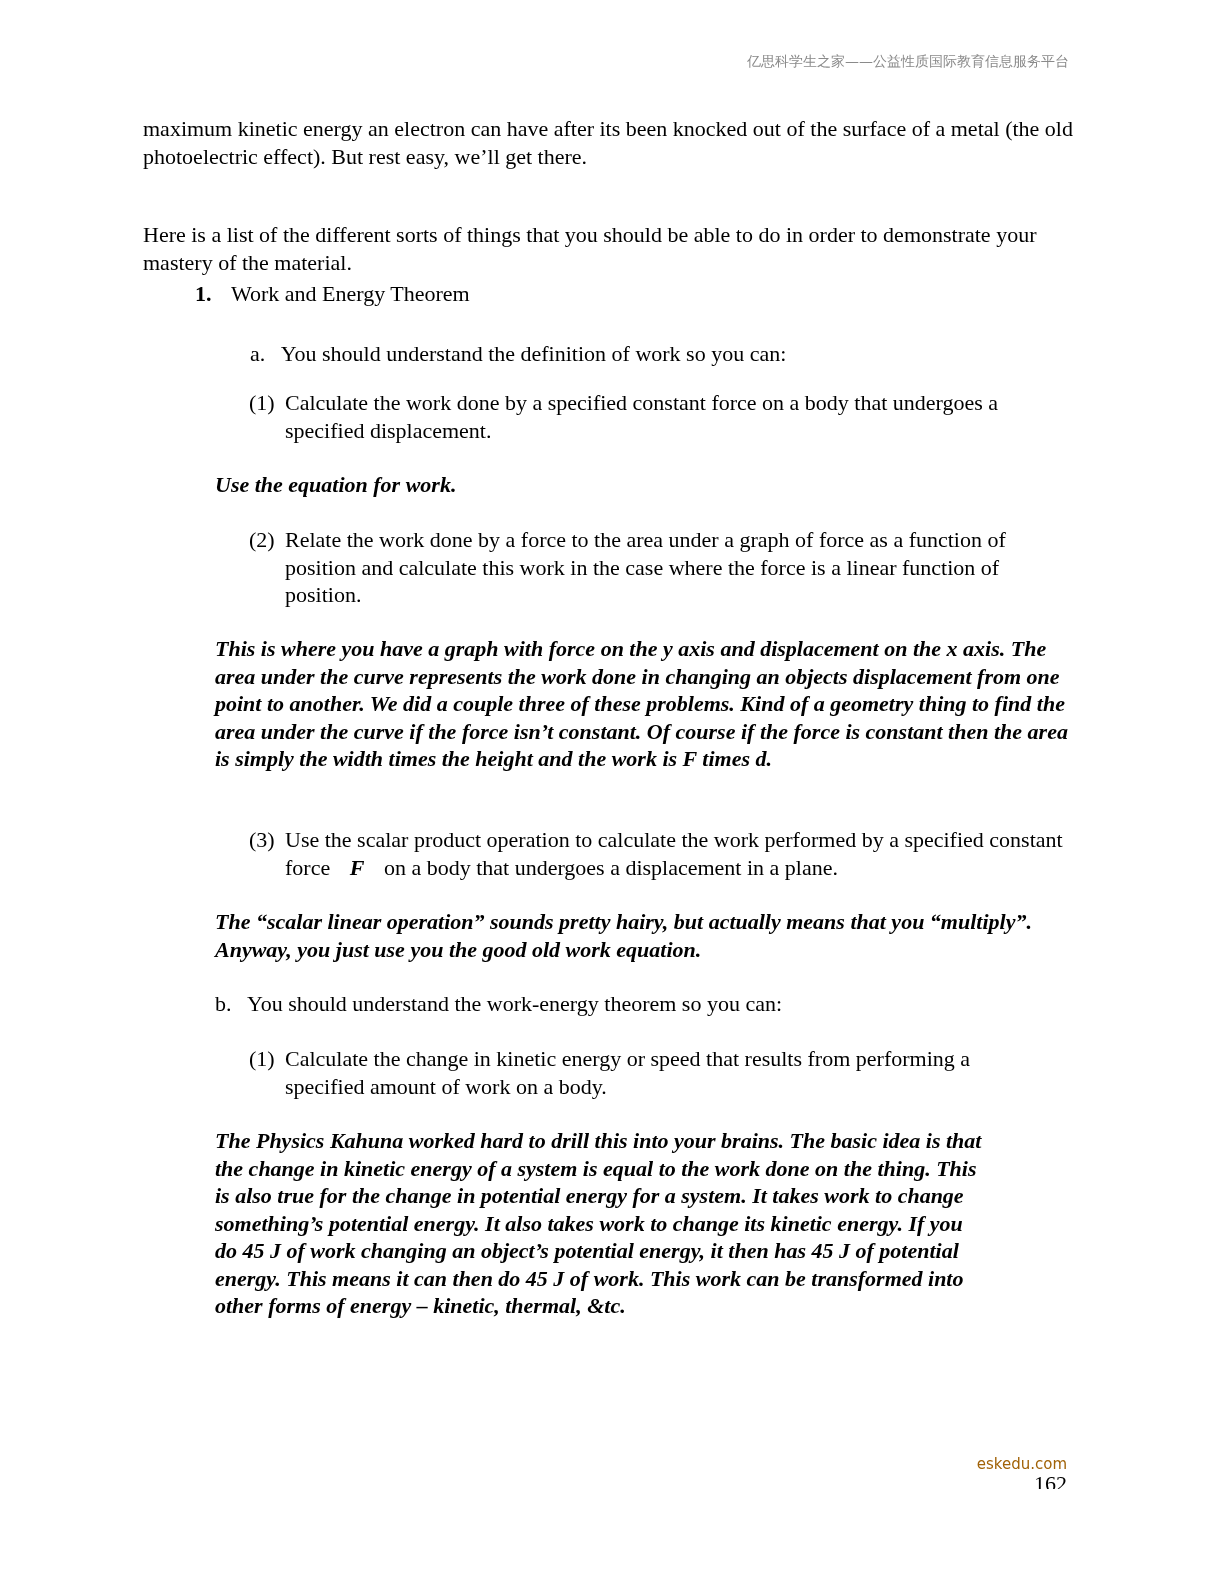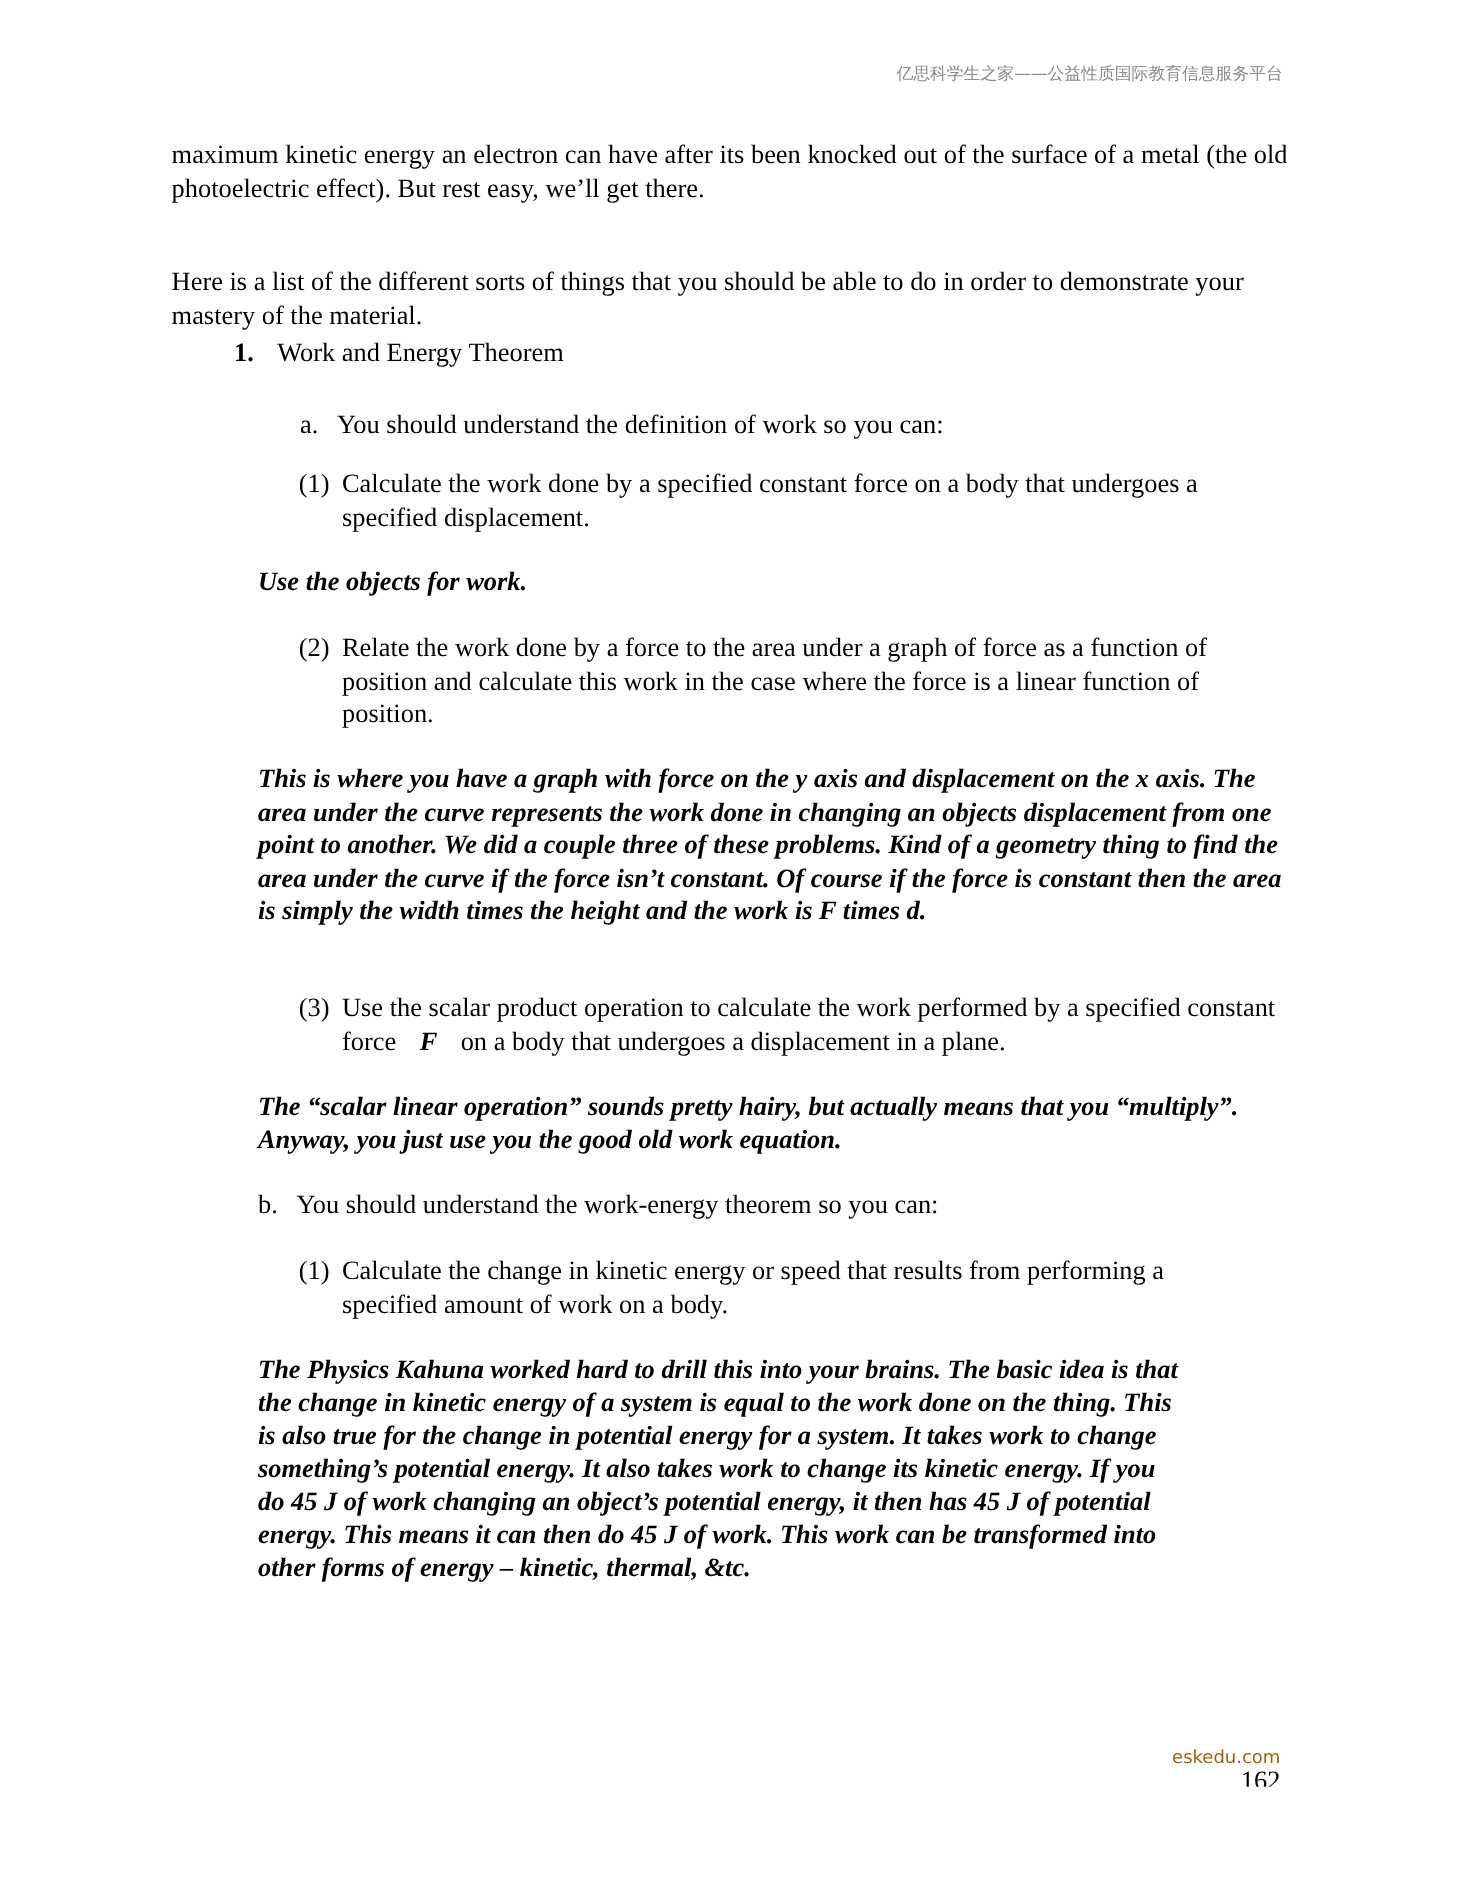--- a/index.html
+++ b/index.html
@@ -32,21 +32,21 @@
 <div class="p" style="top:340px;left:215px;margin-left:35px;">
   <span>a.</span>
   <span style="margin-left:10px;">You should understand the definition of work so you can:</span>
 </div>
 
 <div class="p hang" style="top:389px;left:249px;width:830px;">
   <span class="lbl">(1)</span>
   <span>Calculate the work done by a specified constant force on a body that undergoes a specified displacement.</span>
 </div>
 
-<div class="p em" style="top:471px;left:215px;">Use the objects for work.</div>
+<div class="p em" style="top:471px;left:215px;">Use the equation for work.</div>
 
 <div class="p hang" style="top:526px;left:249px;width:830px;">
   <span class="lbl">(2)</span>
   <span>Relate the work done by a force to the area under a graph of force as a function of position and calculate this work in the case where the force is a linear function of position.</span>
 </div>
 
 <div class="p em" style="top:635px;left:215px;width:865px;">This is where you have a graph with force on the y axis and displacement on the x axis.  The area under the curve represents the work done in changing an objects displacement from one point to another.  We did a couple three of these problems.  Kind of a geometry thing to find the area under the curve if the force isn’t constant.  Of course if the force is constant then the area is simply the width times the height and the work is F times d.</div>
 
 <div class="p hang" style="top:826px;left:249px;width:830px;">
   <span class="lbl">(3)</span>

